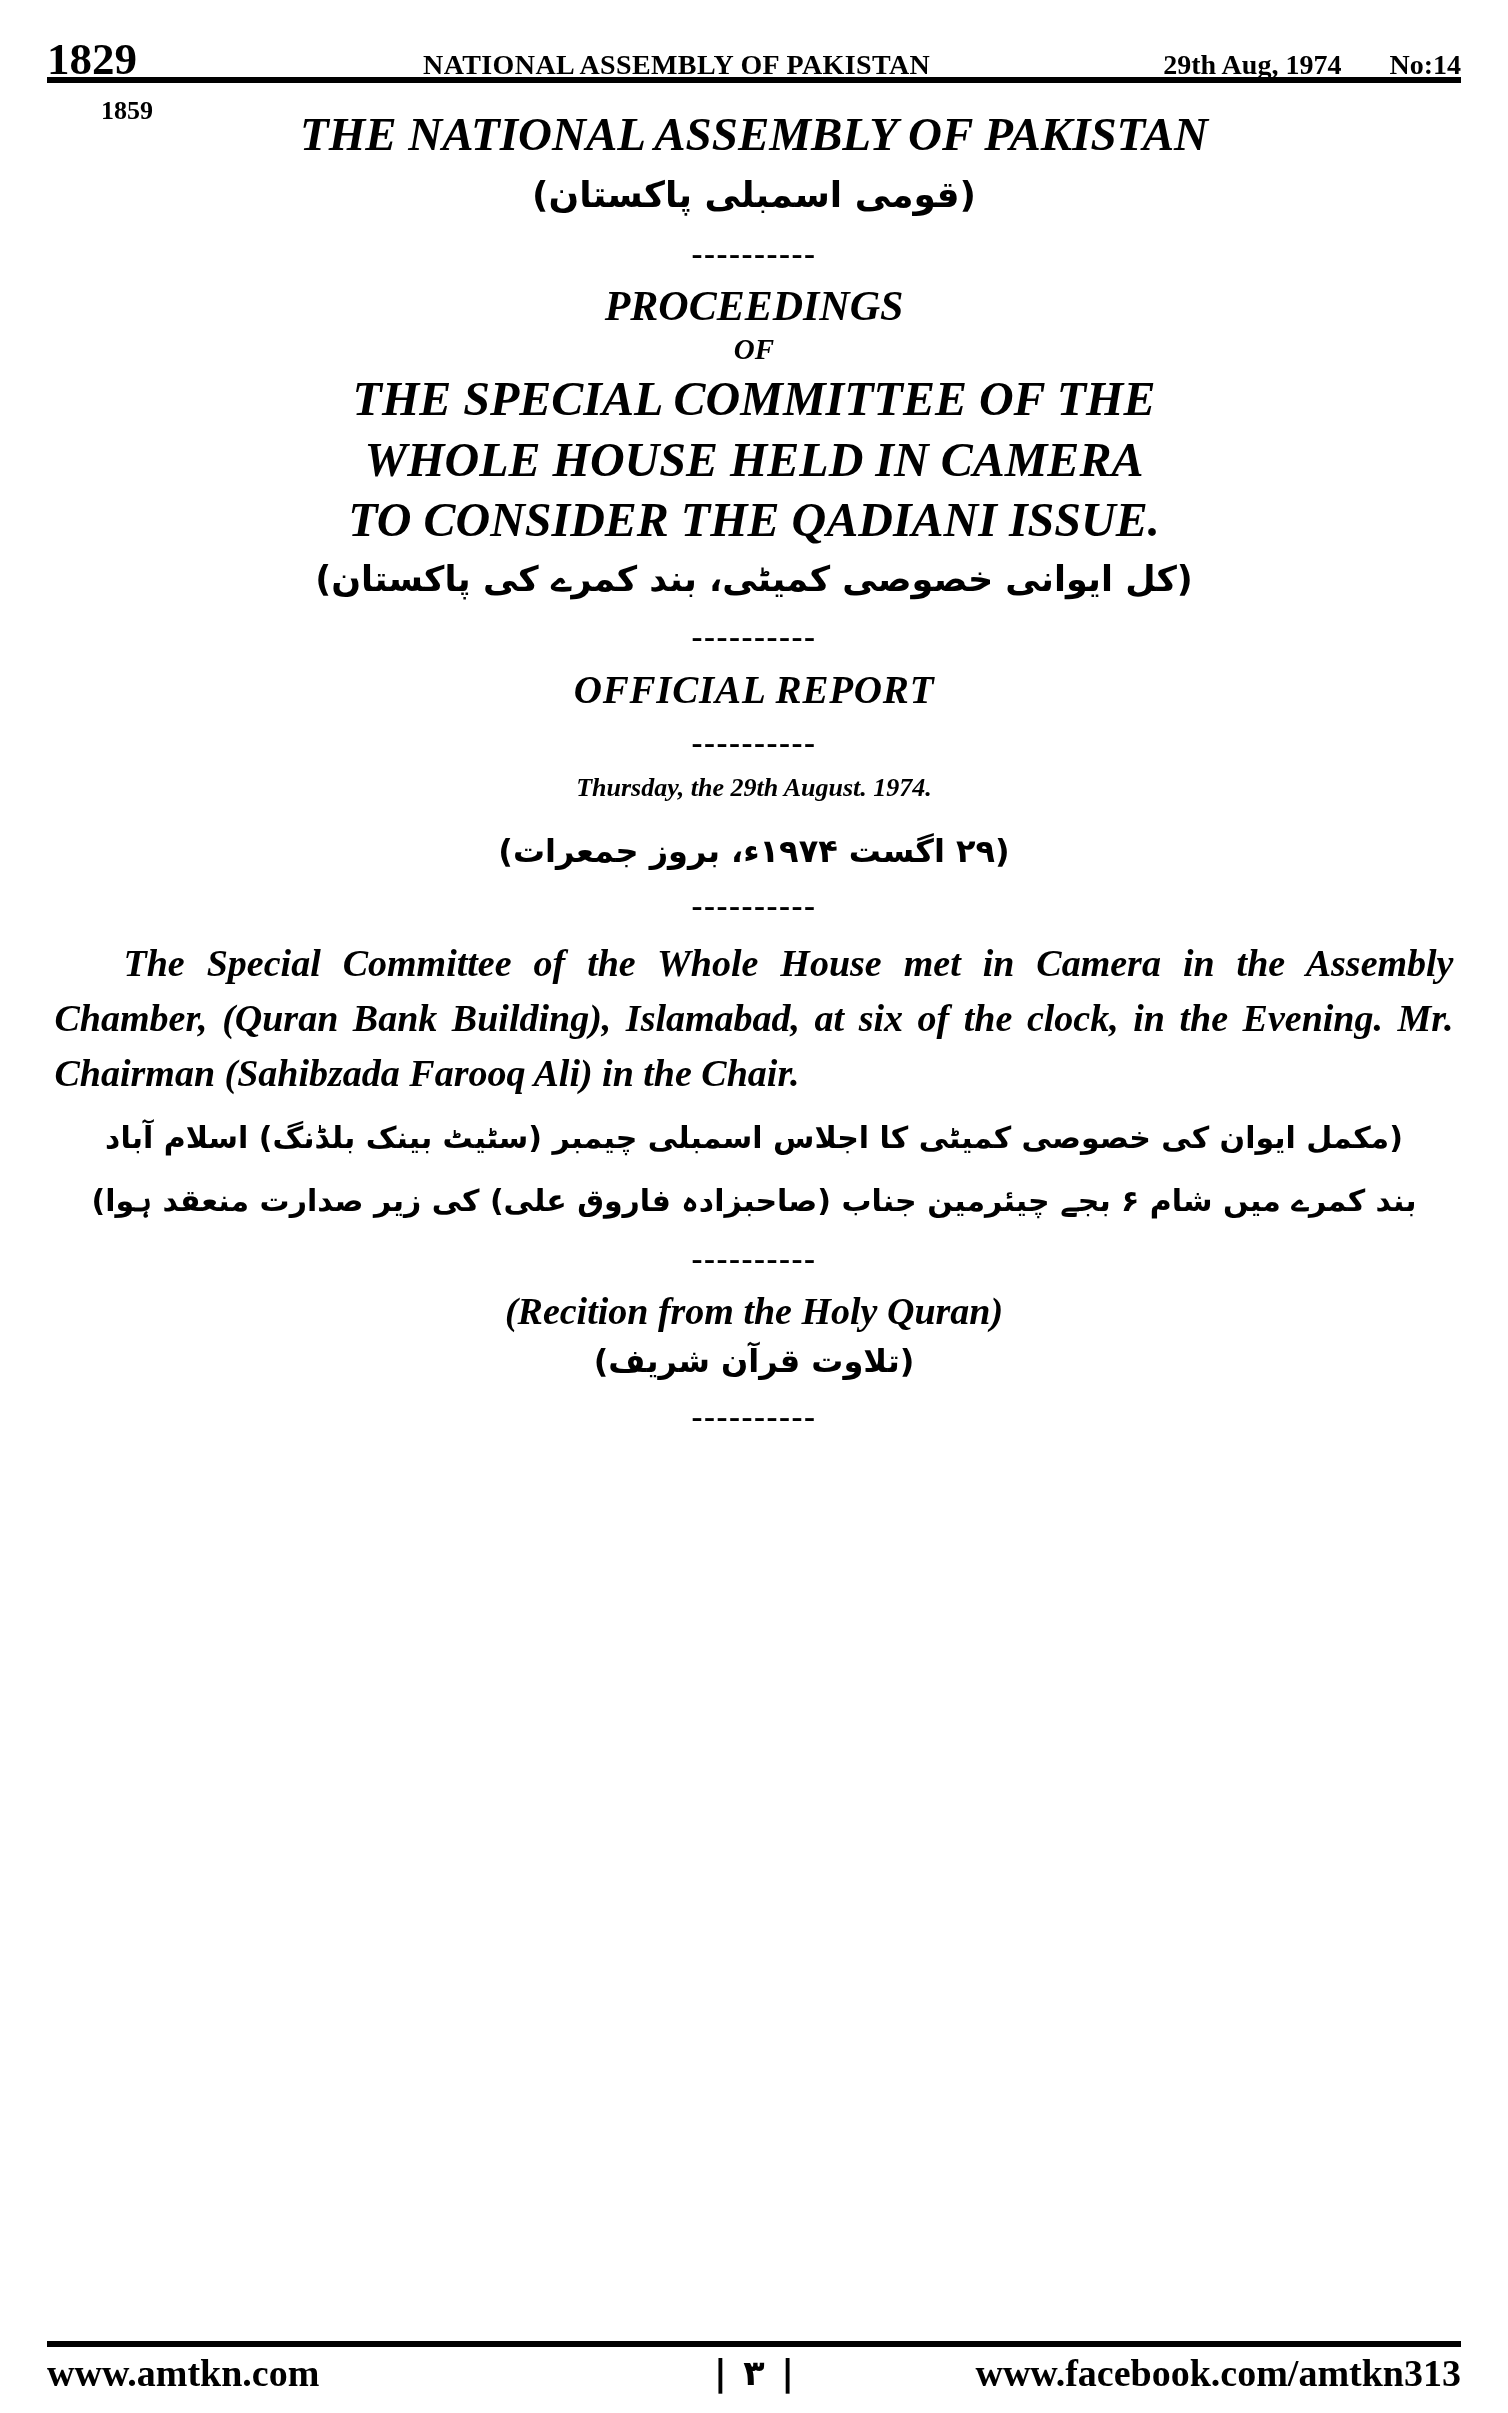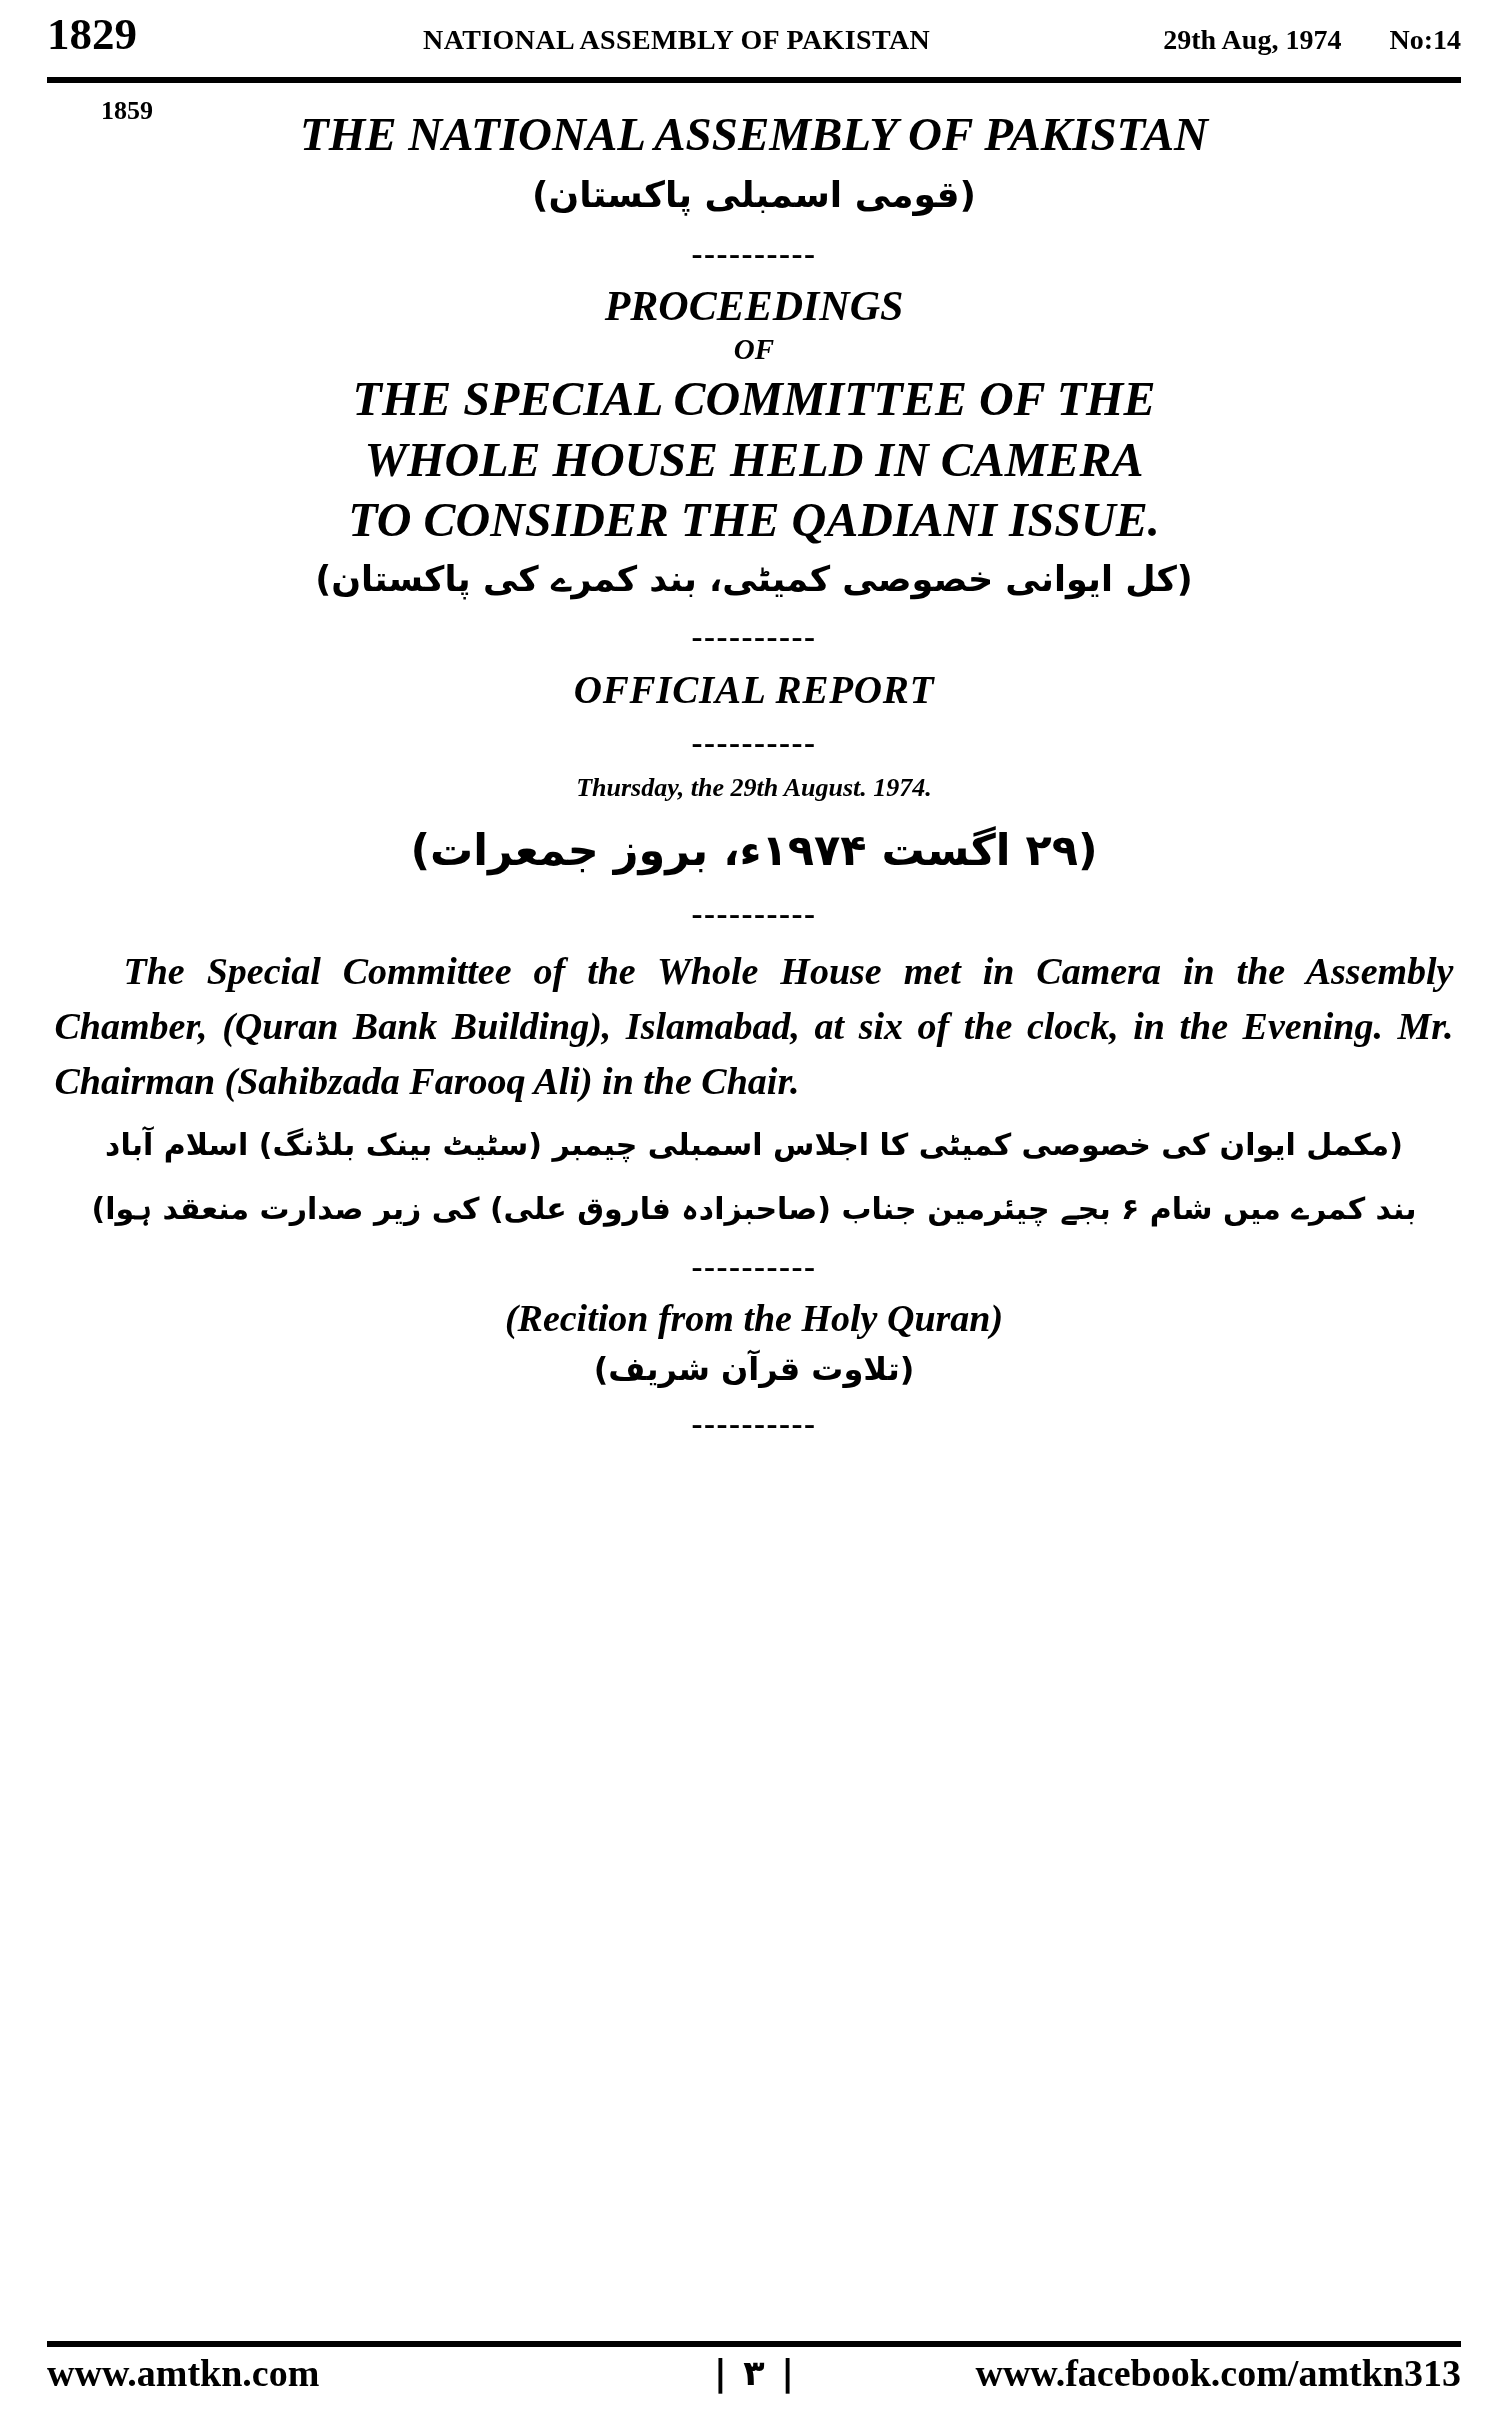--- a/index.html
+++ b/index.html
@@ -21,21 +21,21 @@
     height: 2413px;
     box-sizing: border-box;
     padding: 0 47px;
   }
 
   
   .header-row {
     display: flex;
     align-items: baseline;
     justify-content: flex-start;
-    padding-top: 12px;
+    padding-top: 37px;
     height: 72px;
     box-sizing: border-box;
   }
   .header-page-no {
     font-weight: bold;
     font-size: 45px;
     letter-spacing: 0px;
     line-height: 1;
     min-width: 143px;
   }
@@ -98,21 +98,21 @@
 
   .urdu {
     direction: rtl;
     text-align: center;
     font-family: "DejaVu Sans", sans-serif;
     font-weight: bold;
     line-height: 1.5;
   }
   .urdu-1 { font-size: 36px; margin-top: 9px; }
   .urdu-2 { font-size: 35px; margin-top: 4.5px; }
-  .urdu-3 { font-size: 43px; margin-top: 15px; }
+  .urdu-3 { font-size: 32px; margin-top: 24px; }
   .urdu-para {
     font-size: 30px;
     margin-top: 10.6px;
     line-height: 1.75;
     text-align: center;
   }
   .urdu-4 { font-size: 32px; margin-top: 4.5px; }
 
   .dash-sep {
     text-align: center;

